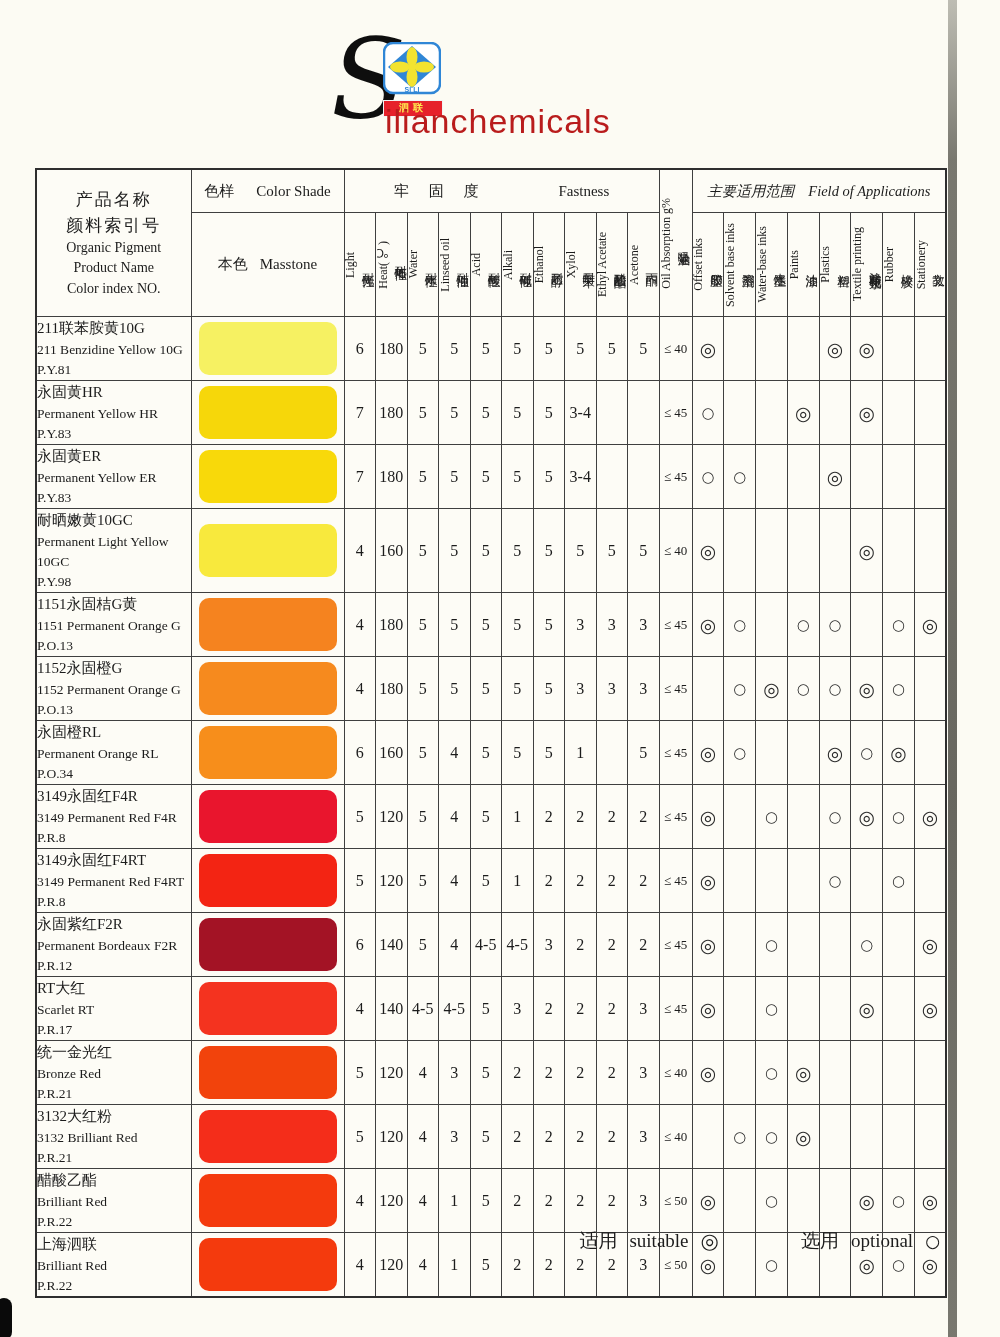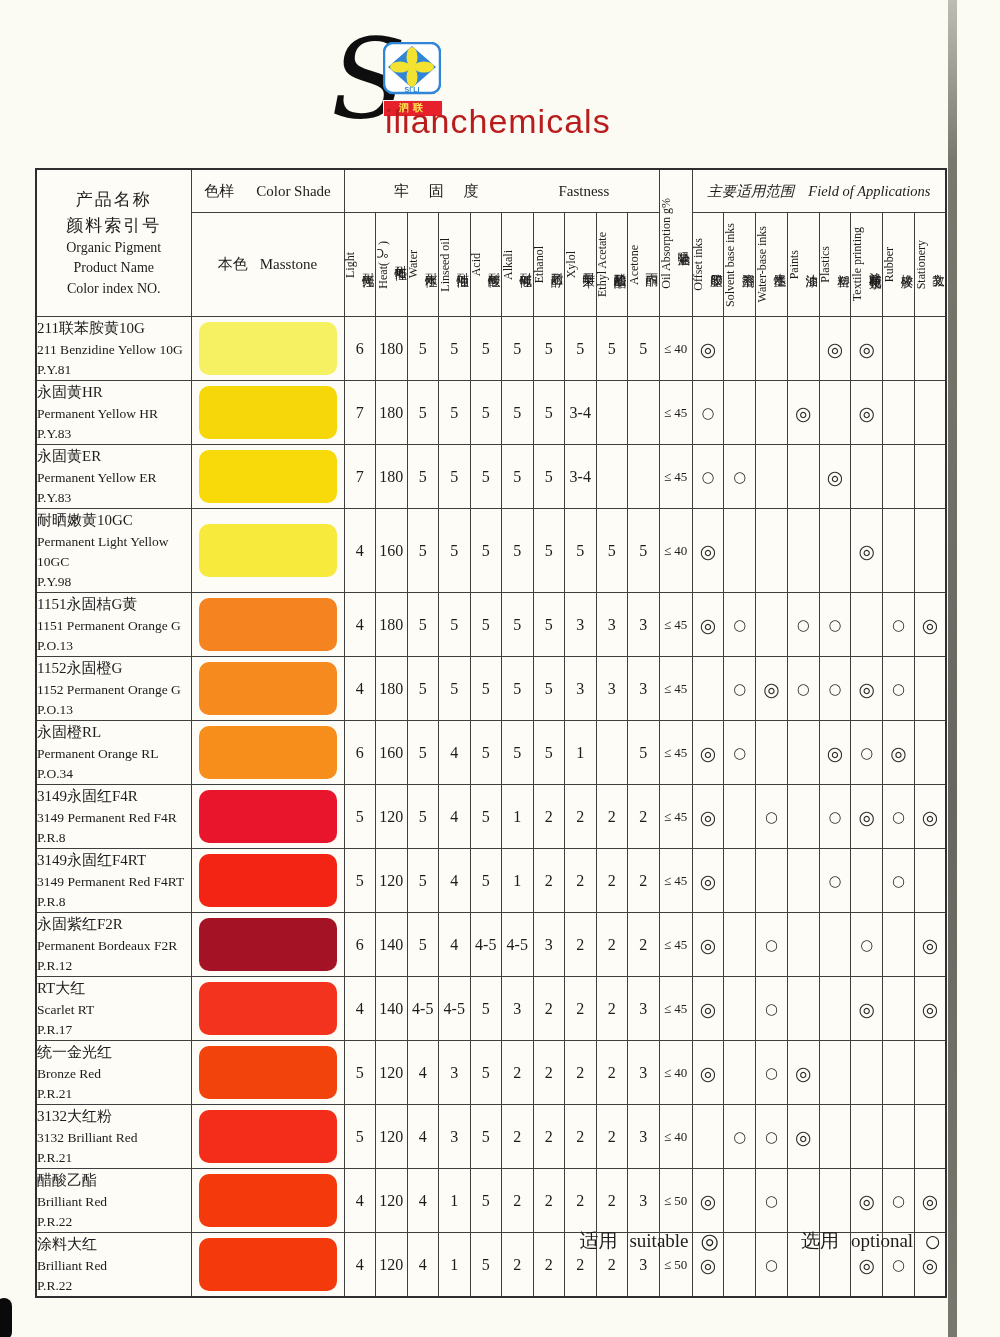--- a/index.html
+++ b/index.html
@@ -654,21 +654,21 @@
           <td class="sym opt"></td>
           <td class="sym opt">○</td>
           <td class="sym opt"></td>
           <td class="sym opt"></td>
           <td class="sym suit">◎</td>
           <td class="sym opt">○</td>
           <td class="sym suit">◎</td>
         </tr>
         <tr>
       <td class="name-cell">
-        <div class="zh">涂料大红</div>
+        <div class="zh">上海泗联</div>
         <div class="en">Brilliant Red</div>
         <div class="idx">P.R.22</div>
       </td>
       <td class="swatch-cell">
         <div class="swatch" style="background: rgb(244, 58, 13);"></div>
       </td>
     <td class="num">4</td>
           <td class="num">120</td>
           <td class="num">4</td>
           <td class="num">1</td>

